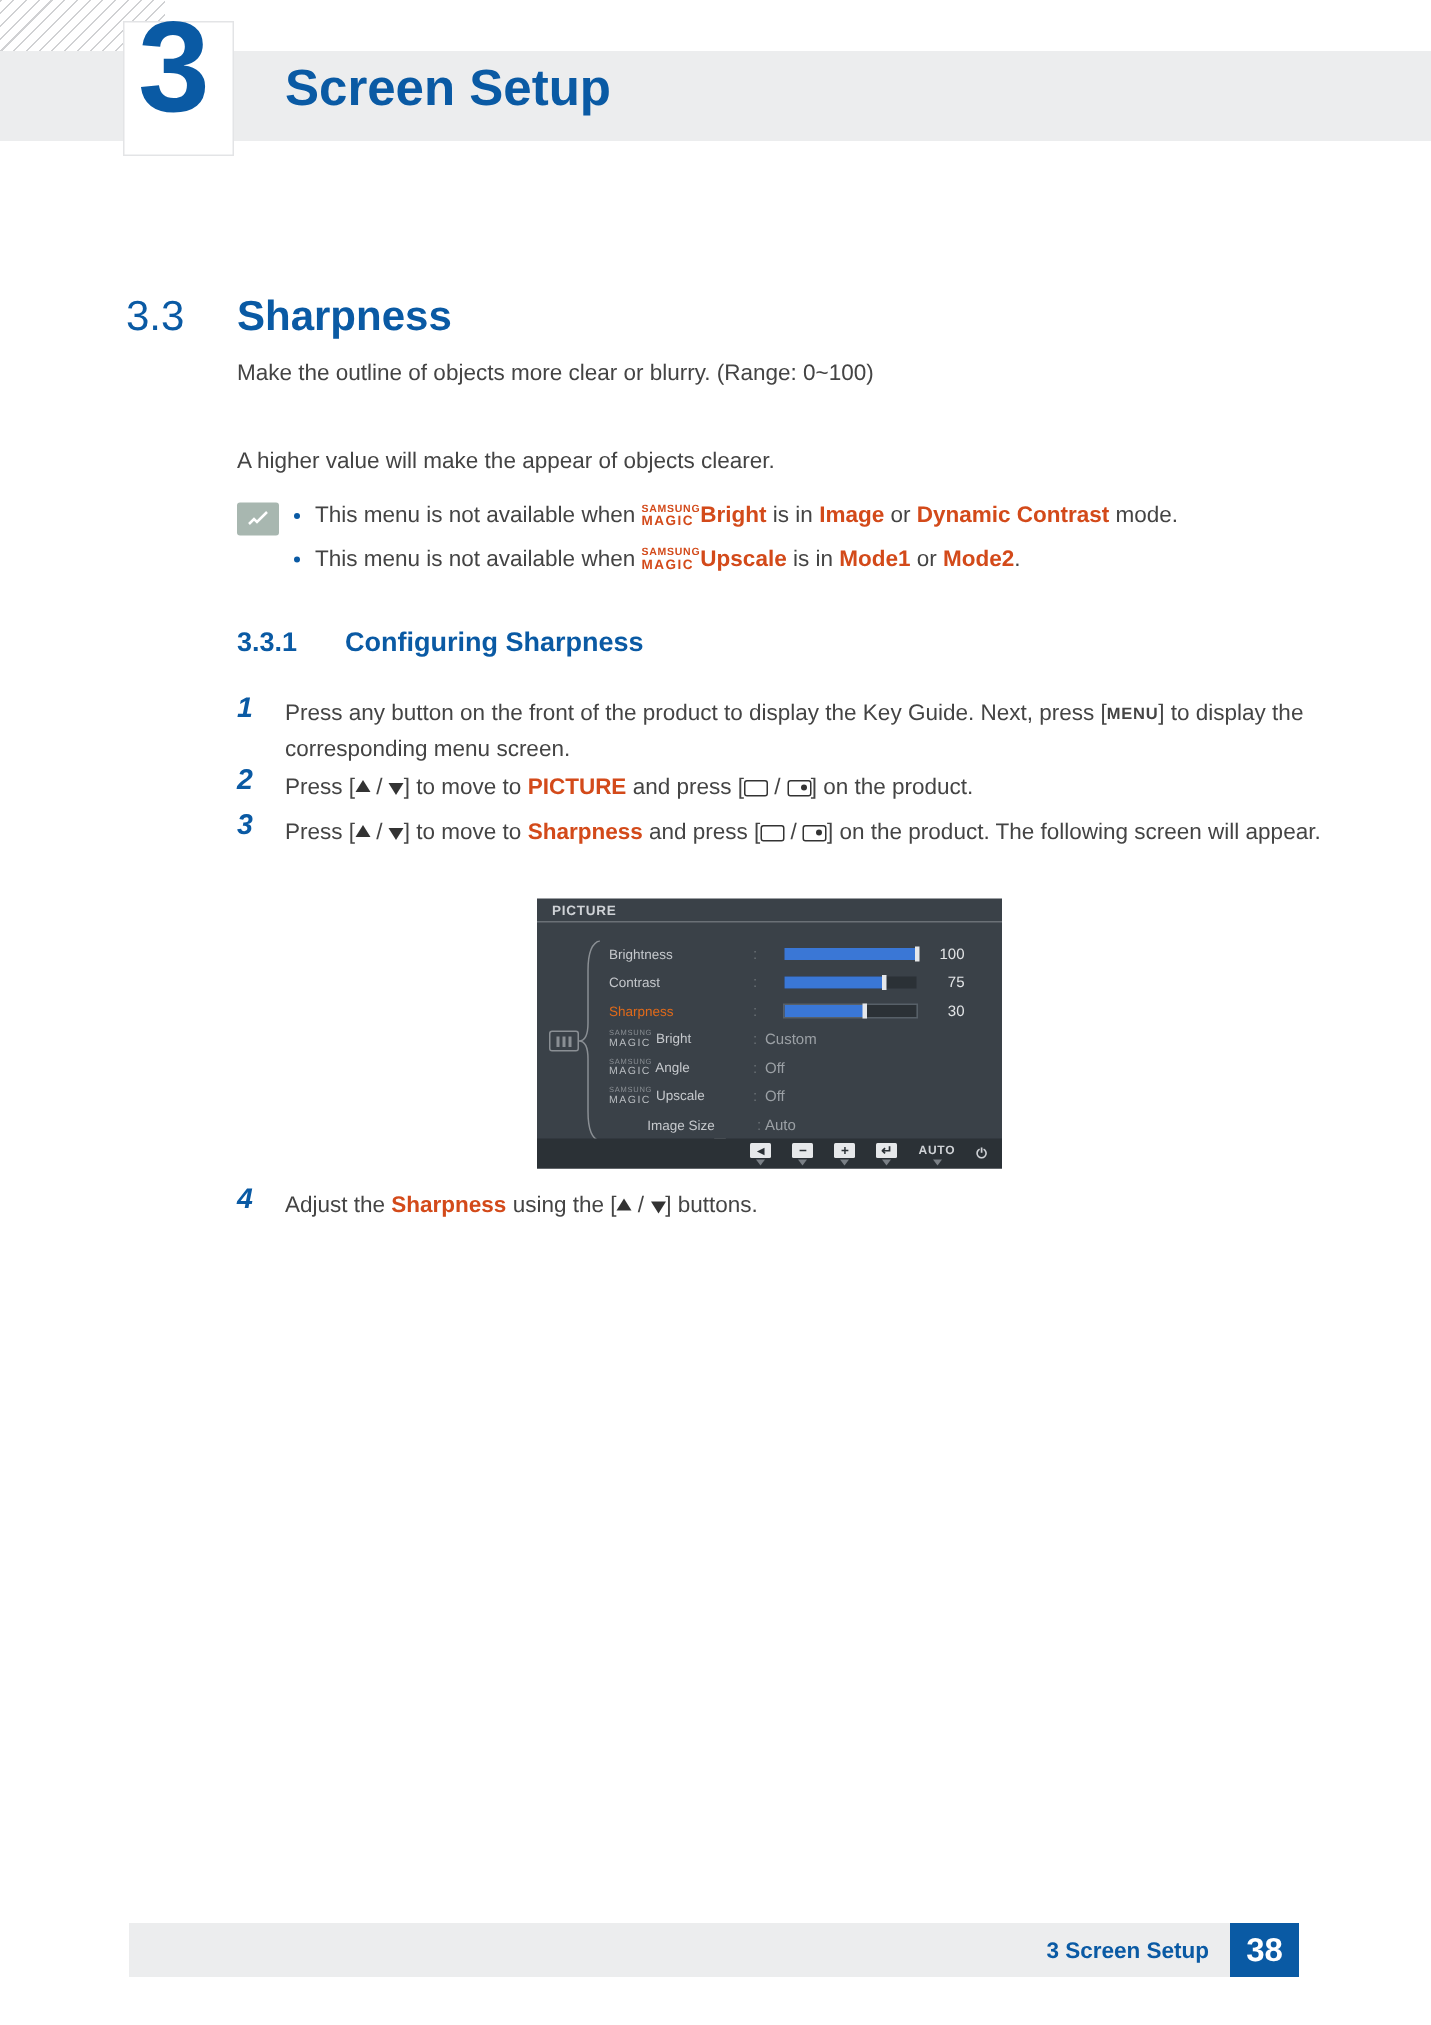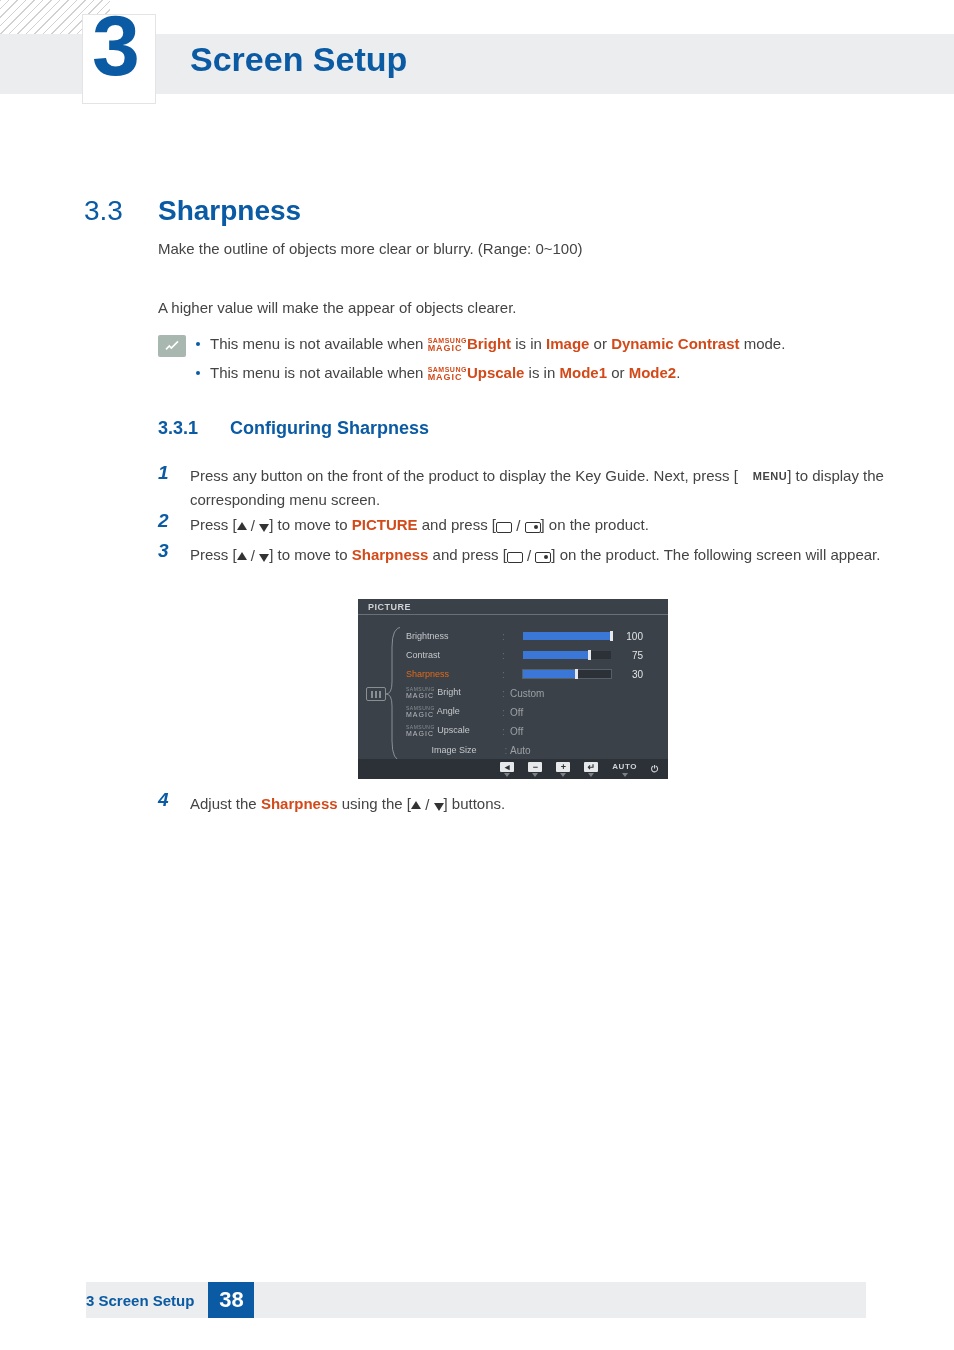--- a/index.html
+++ b/index.html
@@ -137,21 +137,20 @@
     color: #444;
     line-height: 1.6;
   }
   .menu-key {
     display: inline-block;
     font-family: Arial, sans-serif;
     font-size: 11px;
     font-weight: bold;
     letter-spacing: 0.5px;
     vertical-align: 1px;
-    padding-left: 15px;
   }
   .navsym { display:inline-block; vertical-align: middle; }
   .tri-up { width:0;height:0;border-left:5px solid transparent;border-right:5px solid transparent;border-bottom:8px solid #333;display:inline-block;vertical-align:1px; }
   .tri-dn { width:0;height:0;border-left:5px solid transparent;border-right:5px solid transparent;border-top:8px solid #333;display:inline-block;vertical-align:-1px; }
   .btn-a, .btn-b {
     display:inline-block;width:16px;height:11px;border:1.5px solid #333;border-radius:2px;position:relative;vertical-align:-2px;
   }
   .btn-b::after { content:"";position:absolute;right:2px;top:2px;width:4px;height:4px;border-radius:50%;background:#333; }
 
   
@@ -210,21 +209,21 @@
     color:#2b3136; font-size:9px; font-weight:bold;
   }
   .fb-shape.auto { width:auto; background:none; color:#cfd2d6; font-size:8px; letter-spacing:0.5px; }
   .fb-shape.pwr { width:auto; background:none; color:#cfd2d6; }
   .fb-dn { width:0;height:0;border-left:3px solid transparent;border-right:3px solid transparent;border-top:4px solid #7a8086; }
 
   
   .footer-band {
     position:absolute; left:86px; bottom:32px; width:780px; height:36px;
     background:#ecedee;
-    display:flex; align-items:center; justify-content:flex-start; padding-right:0;
+    display:flex; align-items:center; justify-content:flex-end; padding-right:0;
   }
   .footer-label { color:#0a5aa4; font-weight:bold; font-size:15px; margin-right:14px; }
   .footer-page { width:46px; height:36px; background:#0a5aa4; color:#fff; display:flex; align-items:center; justify-content:center; font-size:22px; font-weight:bold; }
 </style>
 </head>
 <body>
 
 <div class="hatch"></div>
 <div class="header-band"></div>
 <div class="chapter-badge"></div>

